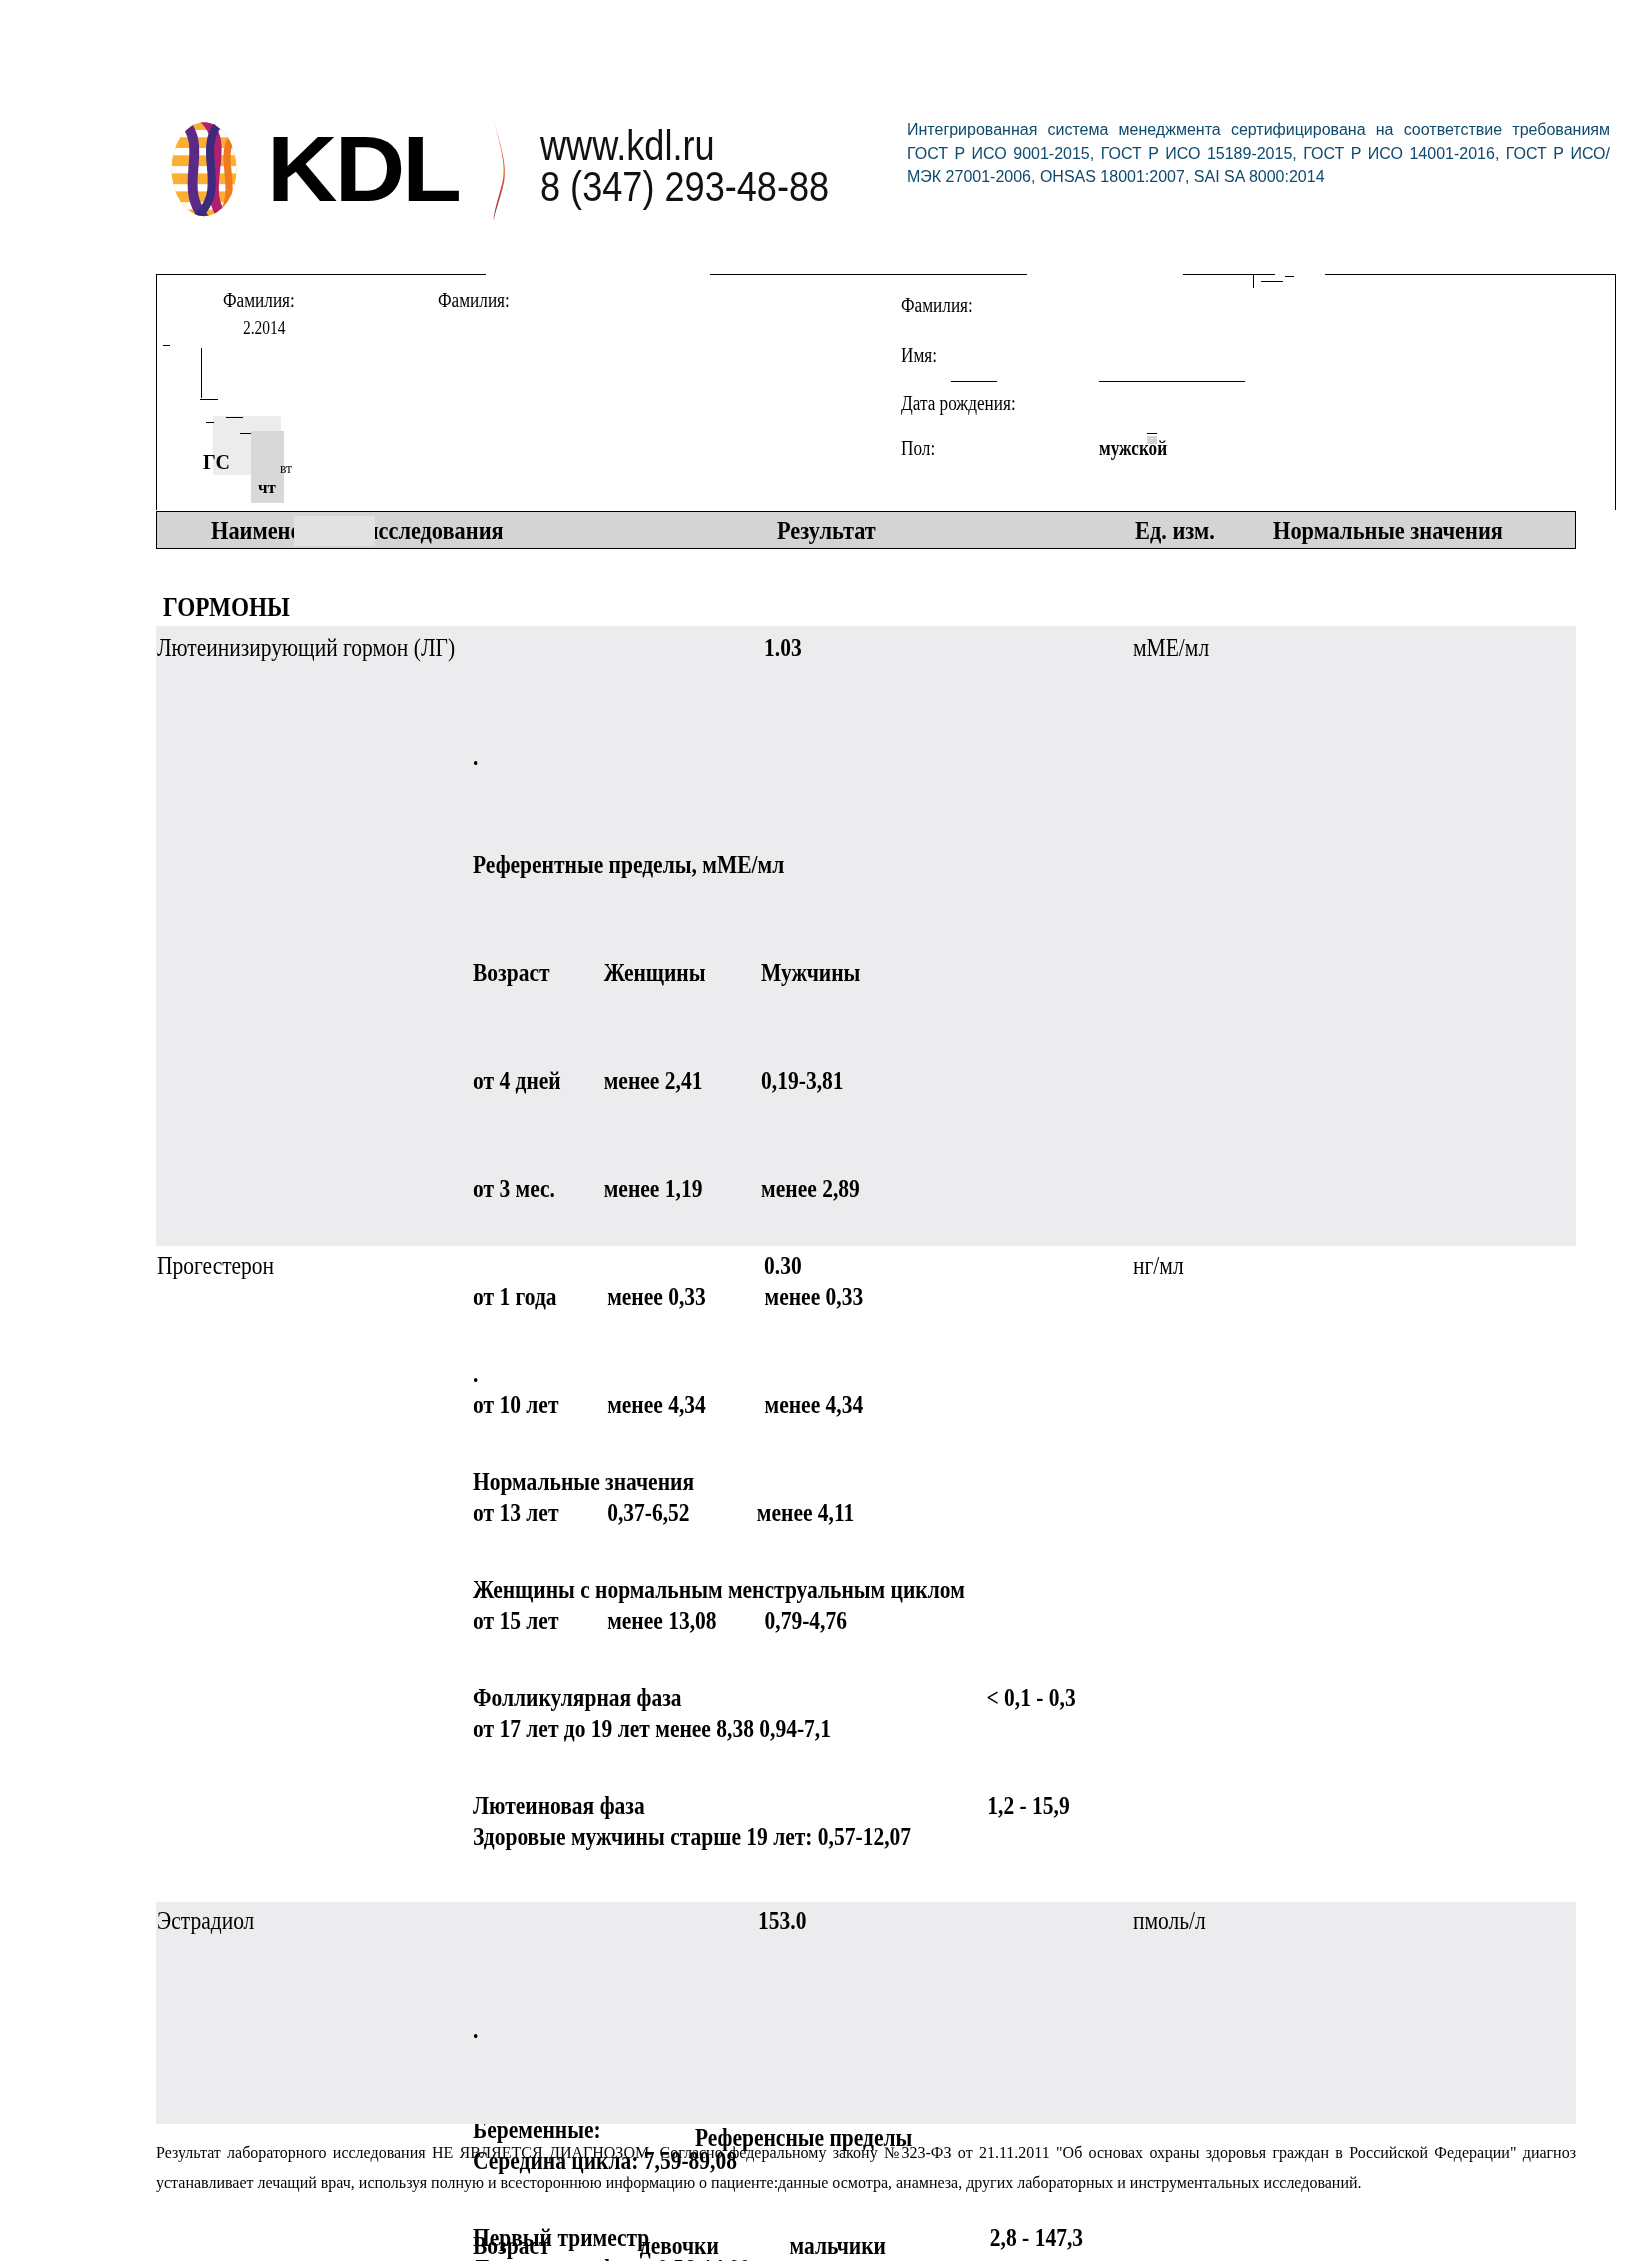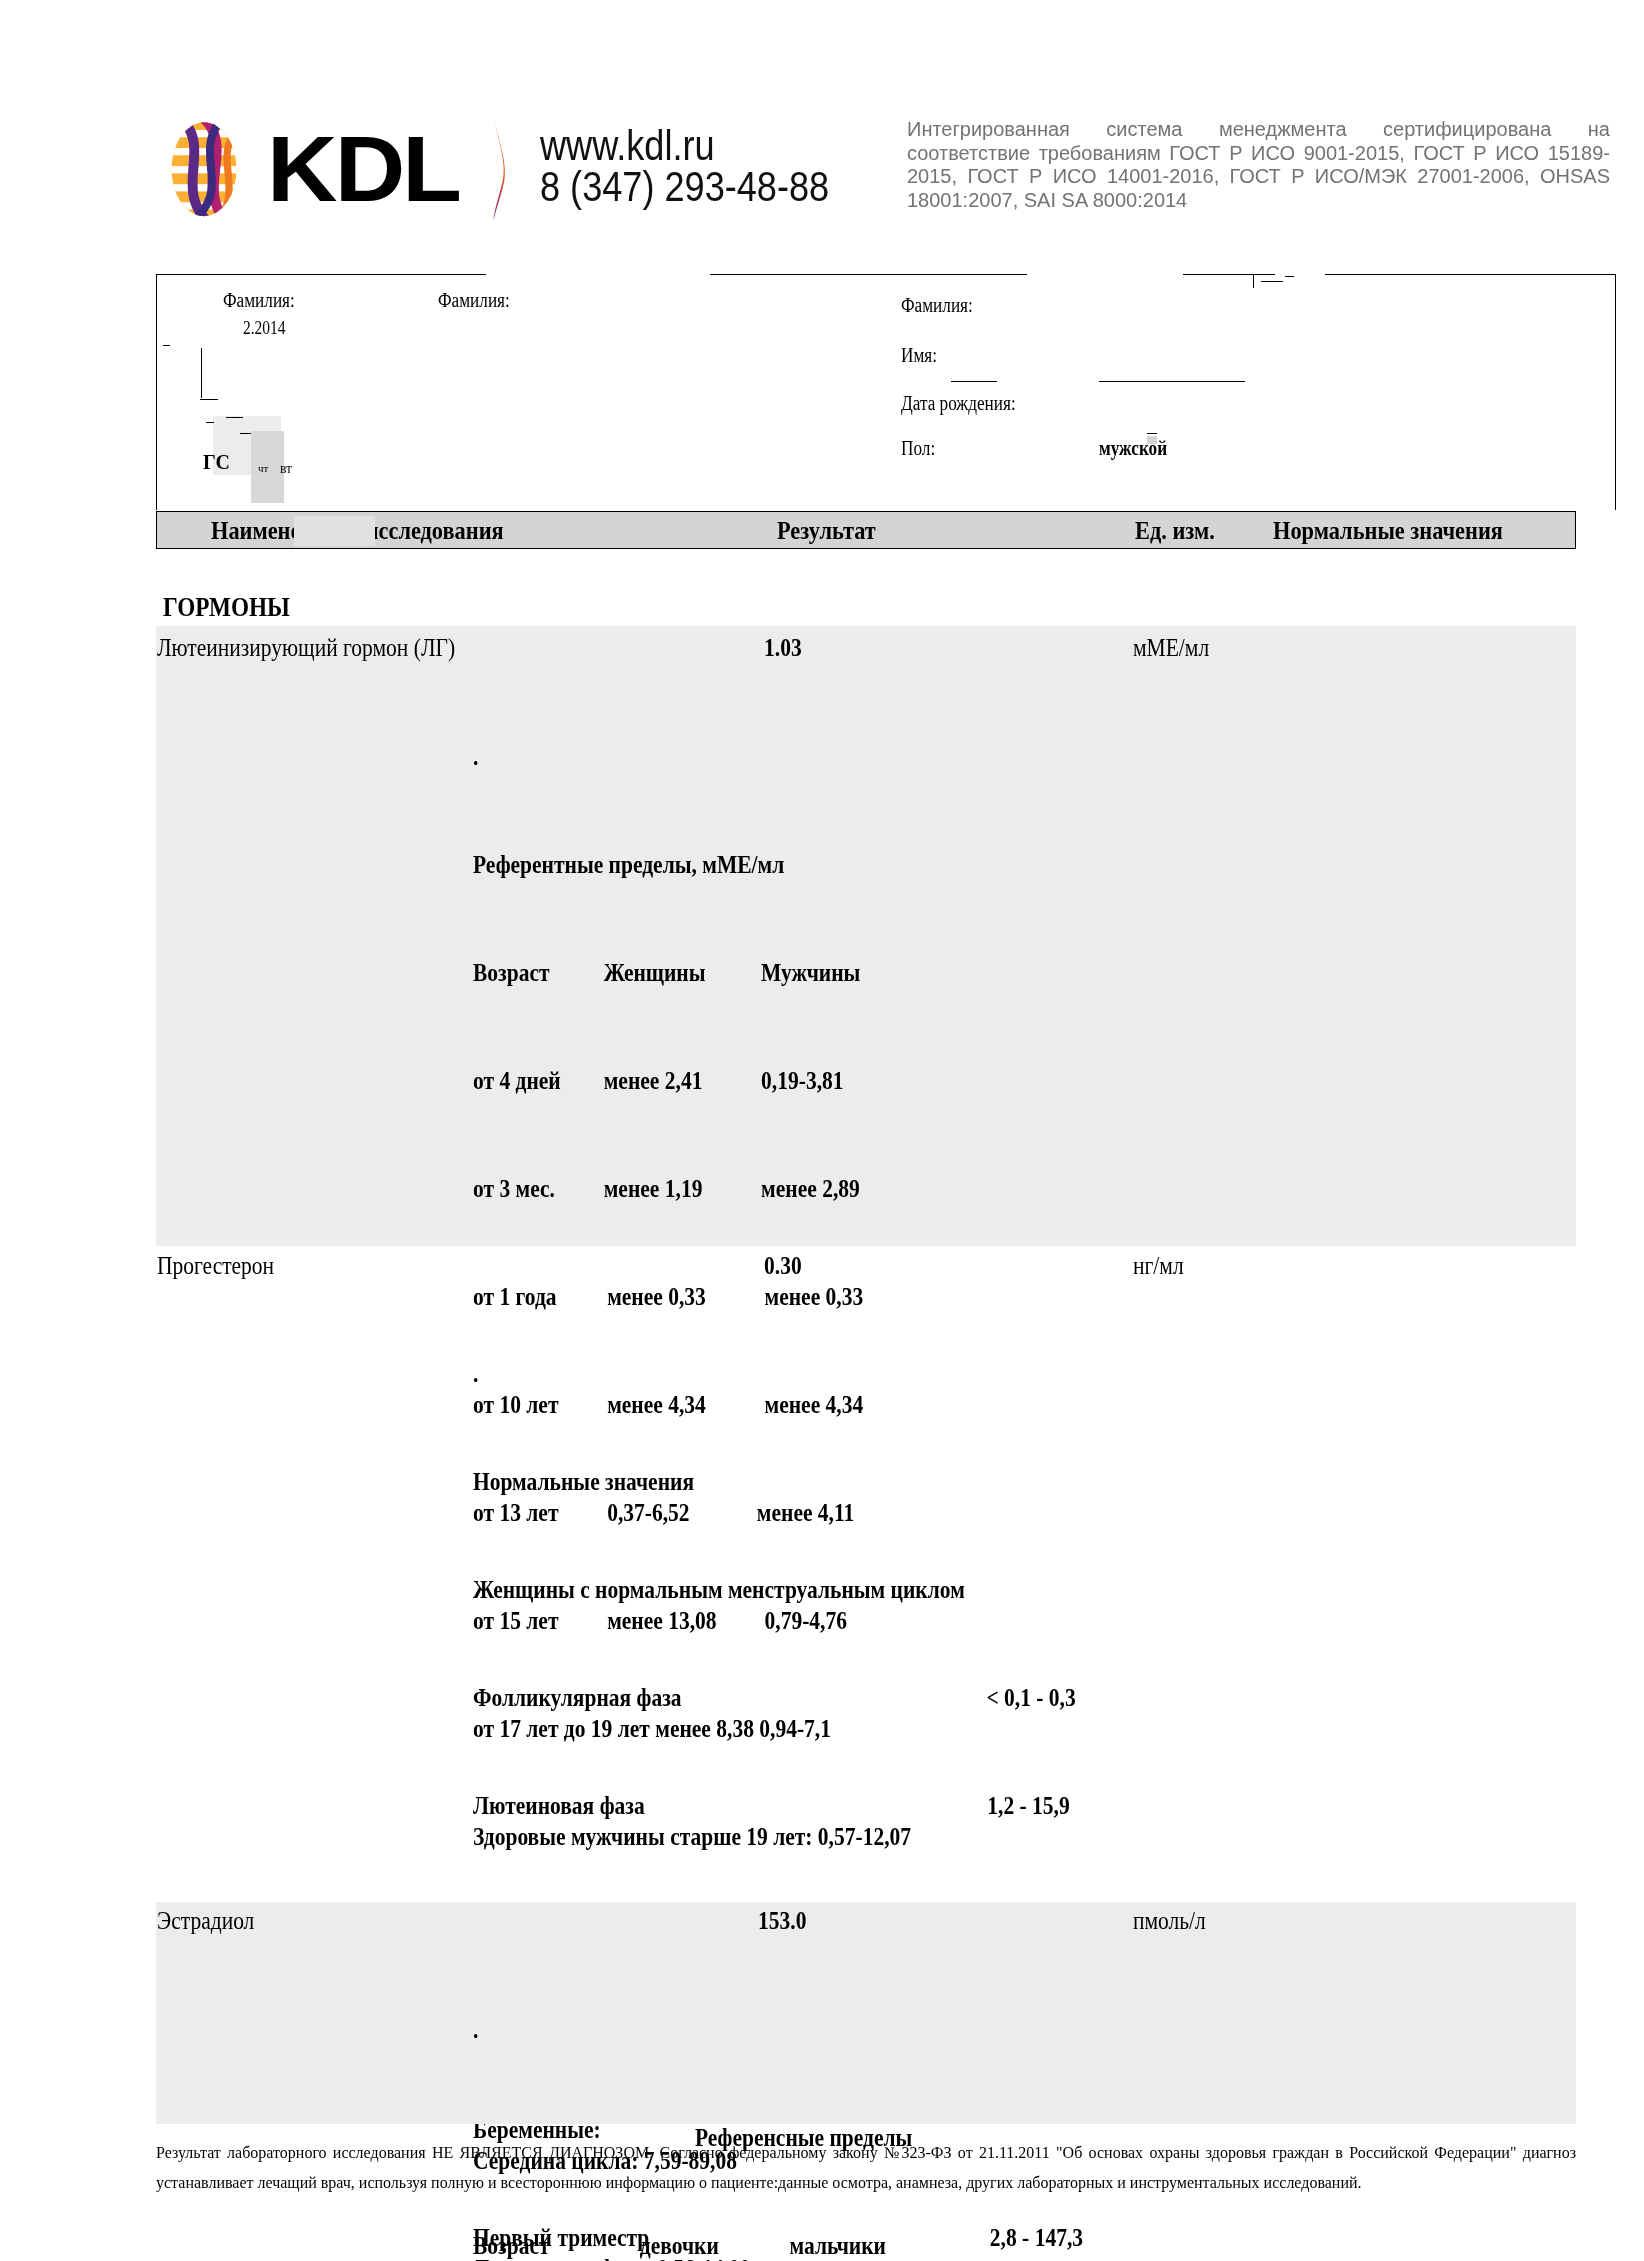--- a/index.html
+++ b/index.html
@@ -11,22 +11,22 @@
 
   
   #logo-mark { left: 161px; top: 121px; width: 86px; height: 97px; }
   #logo-word { left: 267px; top: 121px; font-family: "Liberation Sans", sans-serif; font-weight: 900;
     font-size: 93px; line-height: 97px; letter-spacing: -2.7px; transform: scaleX(1.05); transform-origin: left; }
   #logo-divider { left: 488px; top: 118px; width: 22.6px; height: 104px; }
   #site-url { left: 540px; top: 123px; font-family: "Liberation Sans", sans-serif; font-size: 42px; line-height: 45px;
     transform: scaleX(0.86); transform-origin: left; color: #111; }
   #site-phone { left: 540px; top: 164px; font-family: "Liberation Sans", sans-serif; font-size: 42px; line-height: 45px;
     transform: scaleX(0.86); transform-origin: left; color: #111; }
-  #cert-text { left: 907px; top: 118px; width: 703px; font-family: "Liberation Sans", sans-serif; font-size: 20px;
-    line-height: 23.5px; color: #737373; text-align: justify; transform: scaleX(1); }
+  #cert-text { left: 907px; top: 118px; width: 703px; font-family: "Liberation Sans", sans-serif; font-size: 16px;
+    line-height: 23.5px; color: #0c4a6e; text-align: justify; transform: scaleX(1); }
 
   
   #patient-box { left: 156px; top: 274px; width: 1460px; height: 236px; border: 1.8px solid #000; border-bottom: none; box-sizing: border-box; }
   .pb-label { font-size: 20px; line-height: 23.5px; transform: scaleX(0.86); transform-origin: left; white-space: nowrap; }
   .pb-value { font-size: 20px; line-height: 23.5px; font-weight: bold; transform: scaleX(0.86); transform-origin: left; white-space: nowrap; }
   .redact-line { background: #000; height: 1.4px; }
   .redact-block { background: #ececec; }
 
   
   #table-header { left: 156px; top: 511px; width: 1420px; height: 38px; background: #d4d4d4;
@@ -105,21 +105,21 @@
 
 <div class="abs redact-line" style="left:163px;top:345px;width:6.8px;"></div>
 <div class="abs" style="left:201px;top:348px;width:0.9px;height:50px;background:#000;"></div>
 <div class="abs redact-line" style="left:200px;top:399px;width:18px;"></div>
 <div class="abs redact-block" style="left:213px;top:416px;width:68px;height:59px;"></div>
 <div class="abs redact-line" style="left:226px;top:417px;width:17px;"></div>
 <div class="abs redact-line" style="left:206px;top:422px;width:8.1px;"></div>
 <div class="abs redact-line" style="left:240px;top:433px;width:29px;"></div>
 <div class="abs redact-block" style="left:251px;top:431px;width:33px;height:72px;background:#d8d8d8;"></div>
 <div class="abs" style="left:203px;top:451px;font-size:20px;font-weight:bold;">ГС</div>
-<div class="abs" style="left:258px;top:462px;font-size:11px;font-weight:normal;">чт</div>
+<div class="abs" style="left:258px;top:478px;font-size:17px;font-weight:bold;">чт</div>
 <div class="abs" style="left:280px;top:461px;font-size:13.6px;font-weight:normal;">вт</div>
 
 <div class="abs pb-label" style="left:901px;top:294px;">Фамилия:</div>
 <div class="abs pb-label" style="left:901px;top:344px;">Имя:</div>
 <div class="abs pb-label" style="left:901px;top:392px;">Дата рождения:</div>
 <div class="abs redact-line" style="left:951px;top:381px;width:46px;left:951px;"></div>
 <div class="abs redact-line" style="left:1099px;top:381px;width:146px;"></div>
 <div class="abs pb-label" style="left:901px;top:437px;">Пол:</div>
 <div class="abs pb-value" style="left:1099px;top:437px;">мужской</div>
 <div class="abs" style="left:1147px;top:436px;width:10px;height:8.1px;background:#d4d4d4;"></div>

